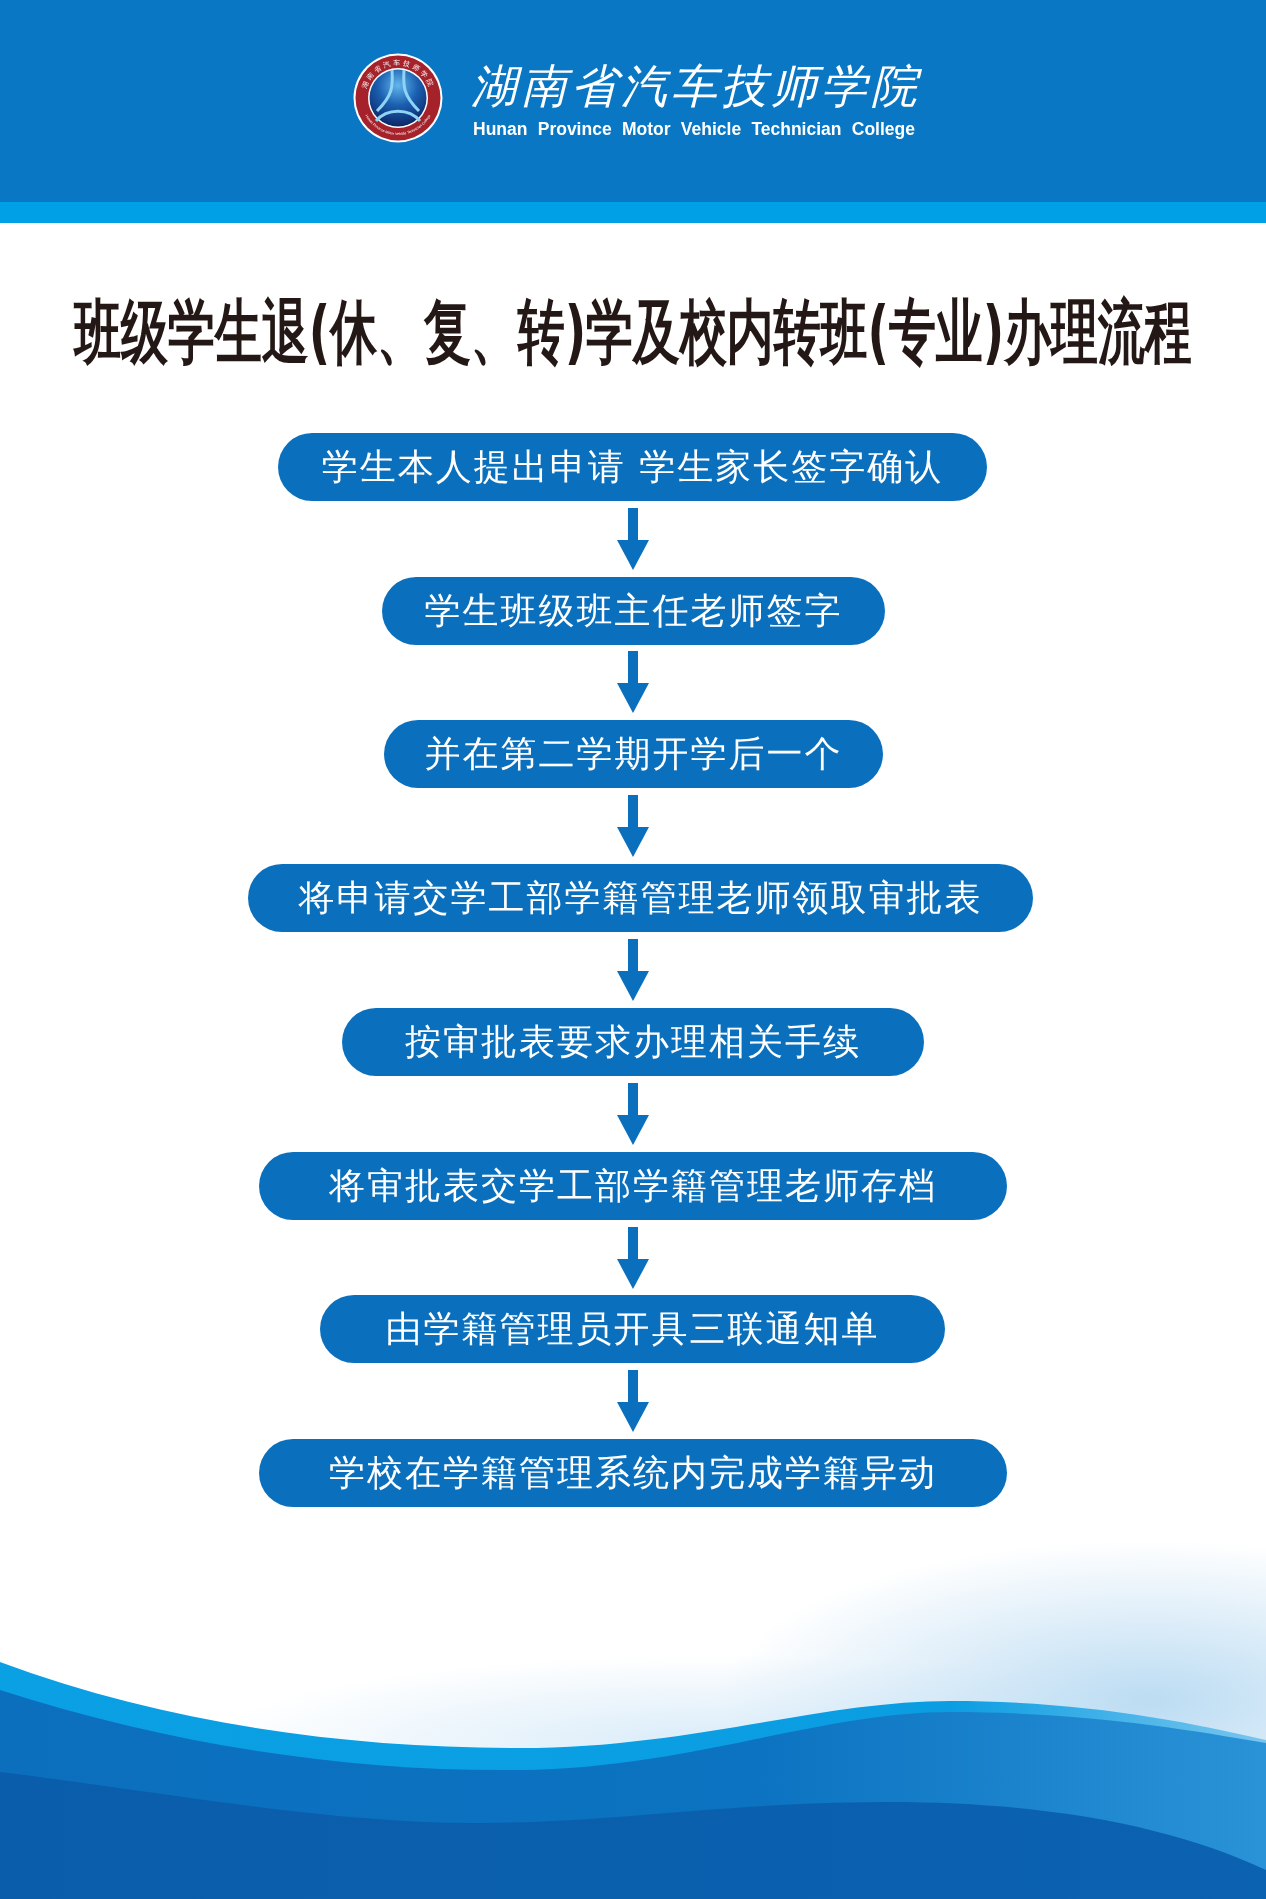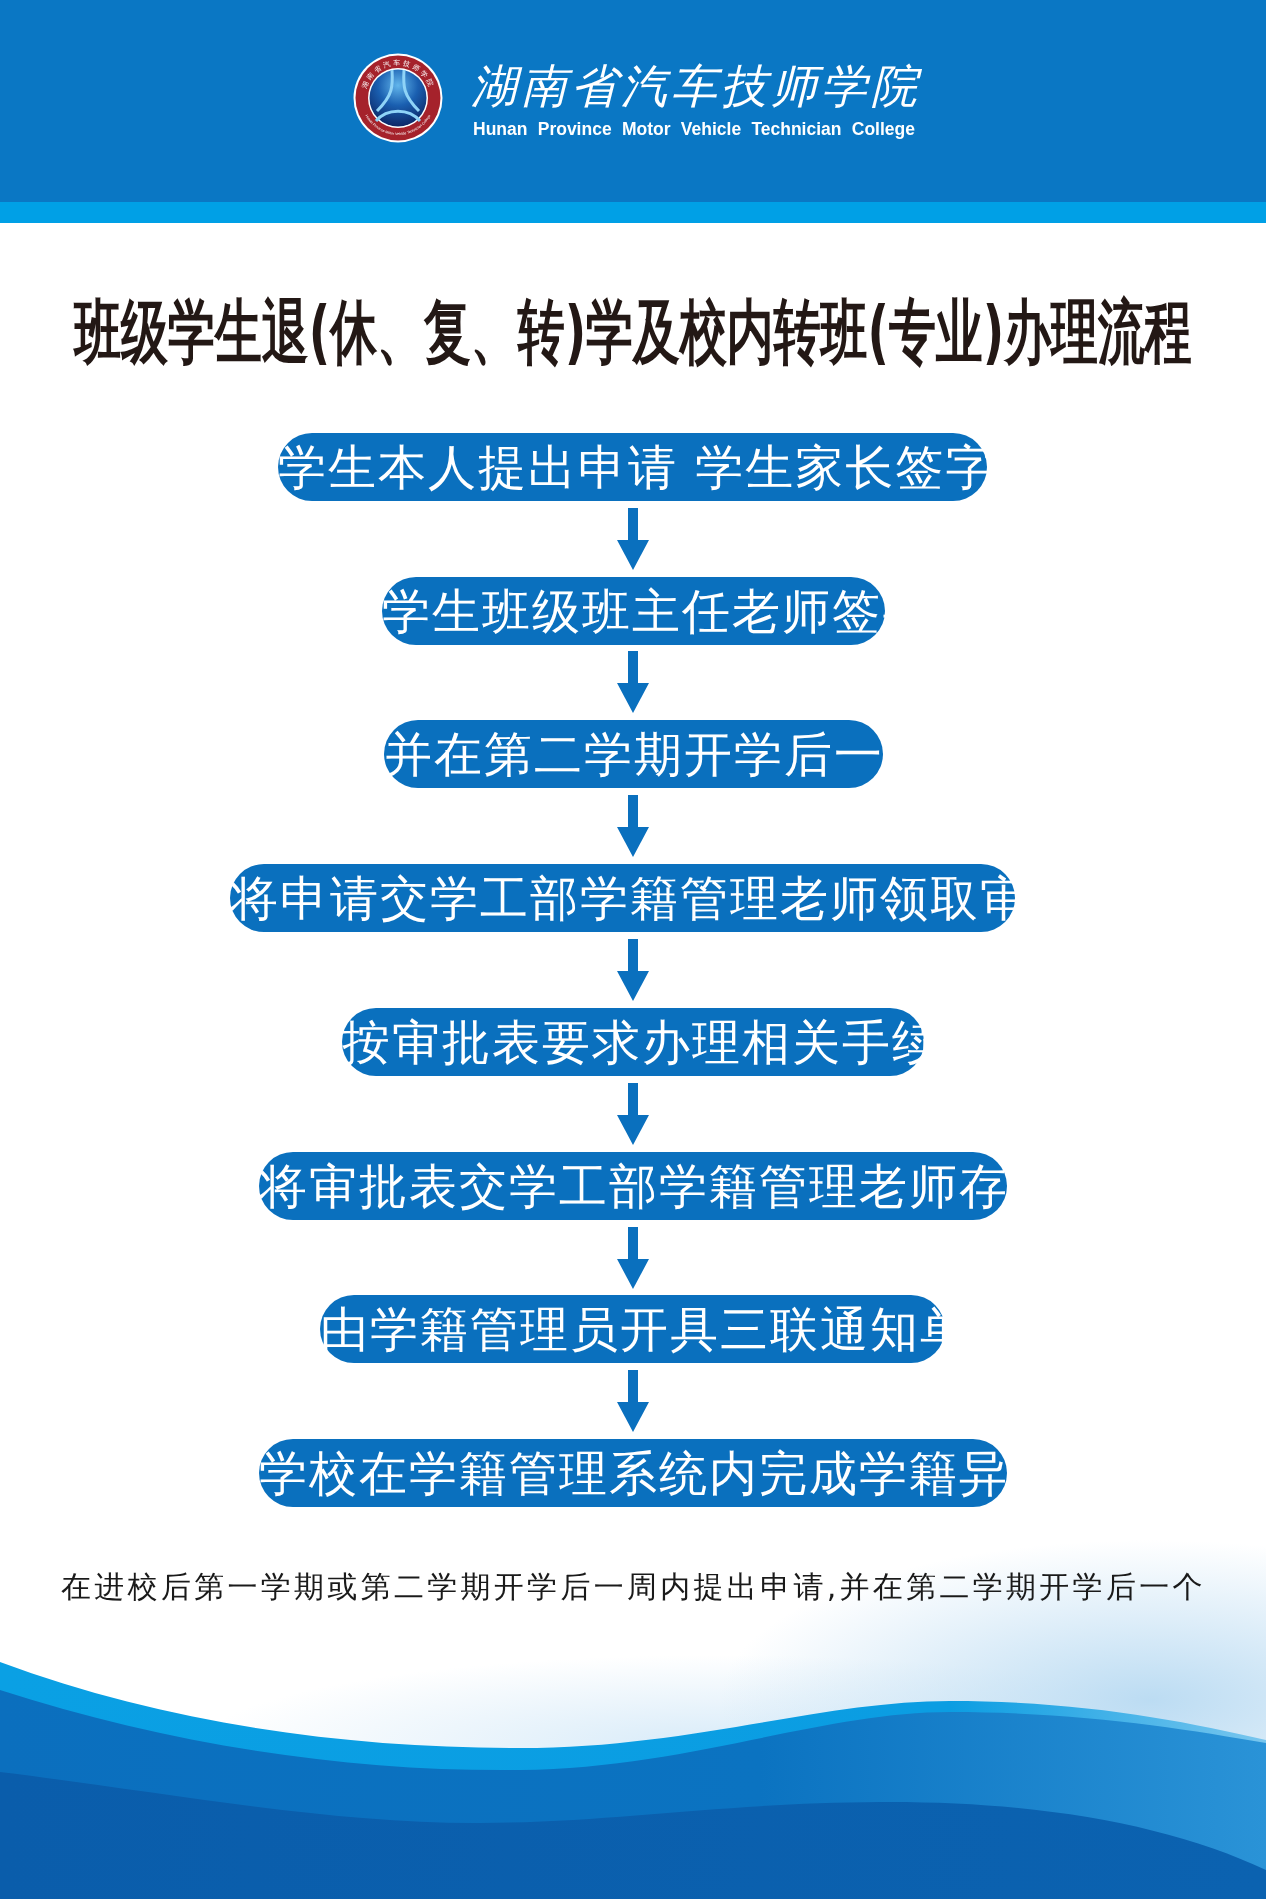--- a/index.html
+++ b/index.html
@@ -41,26 +41,26 @@
     font-family: "DejaVu Sans", sans-serif; font-weight: bold; font-size: 70px; line-height: 84px;
     color: var(--title_color, #231815);
     transform: scaleX(0.67); transform-origin: center center;
   }
 
   
   .step {
     position: absolute; height: 68px; border-radius: 34px;
     background: var(--step_blue, #0a70be);
     color: #ffffff; text-align: center; white-space: nowrap;
-    font-family: "DejaVu Sans", sans-serif; font-size: 48px; line-height: 68px; letter-spacing: 2px;
+    font-family: "DejaVu Sans", sans-serif; font-size: 36px; line-height: 68px; letter-spacing: 2px;
   }
   .s1 { left: 278px; top: 433px;  width: 709px; }
   .s2 { left: 382px; top: 577px;  width: 503px; }
   .s3 { left: 384px; top: 720px;  width: 499px; }
-  .s4 { left: 230px; top: 864px;  width: 785px; }
+  .s4 { left: 248px; top: 864px;  width: 785px; }
   .s5 { left: 342px; top: 1008px; width: 582px; }
   .s6 { left: 259px; top: 1152px; width: 748px; }
   .s7 { left: 320px; top: 1295px; width: 625px; }
   .s8 { left: 259px; top: 1439px; width: 748px; }
 
   .arrow { position: absolute; left: 617px; width: 32px; height: 62px; }
   .arrow .fillc { fill: var(--step_blue, #0a70be); }
   .a1 { top: 508px; } .a2 { top: 651px; } .a3 { top: 795px; } .a4 { top: 939px; }
   .a5 { top: 1083px; } .a6 { top: 1227px; } .a7 { top: 1370px; }
 
@@ -181,14 +181,13 @@
       <stop offset="0" stop-color="#0a5dab"></stop>
       <stop offset="1" stop-color="#0b62b0"></stop>
     </linearGradient>
   </defs>
   <path fill="url(#gCyan)" d="M0,22 C170,85 350,108 520,108 C690,108 820,61 950,61 C1080,61 1180,80 1266,100 L1266,259 L0,259 Z"></path>
   <path fill="url(#gMid)" d="M0,50 C170,105 350,132 520,130 C690,128 820,72 950,72 C1080,72 1180,88 1266,103 L1266,259 L0,259 Z"></path>
   <path fill="url(#gDark)" d="M0,132 C150,150 330,184 480,183 C620,182 720,163 880,162 C1040,161 1170,185 1266,230 L1266,259 L0,259 Z"></path>
 </svg>
 
 <div class="note">
-  <span class="note-line j">在进校后第一学期或第二学期开学后一周内提出申请,并在第二学期开学后一个</span>
 </div>
 
 </body></html>

